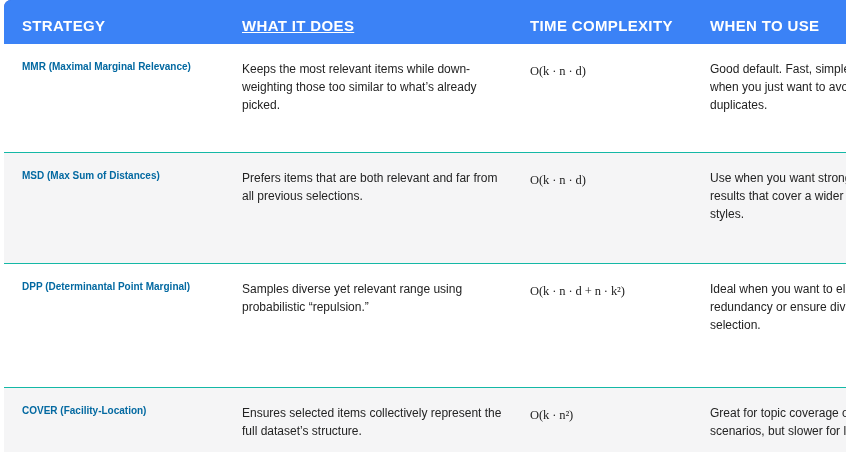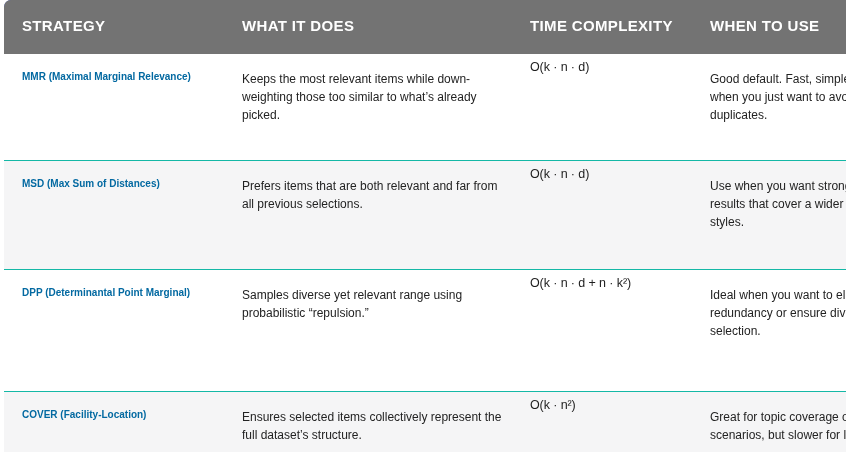--- a/index.html
+++ b/index.html
@@ -27,39 +27,39 @@
     width: 100%;
     border-collapse: collapse;
     table-layout: fixed;
   }
 
   
   thead tr.header-row {
     background: #4150b0;
   }
   thead th {
-    background: #737373;
+    background: #3b82f6;
     color: #ffffff;
     font-family: "Liberation Sans", sans-serif;
     font-size: 15px;
     font-weight: bold;
     letter-spacing: 0.35px;
     text-align: left;
     vertical-align: top;
-    padding: 16px 14px 18px 14px;
+    padding: 16px 14px 8px 14px;
     line-height: 1.32;
     text-transform: uppercase;
     border: none;
   }
   thead th.col-strategy  { border-top-left-radius: 7px; padding-left: 18px; }
   thead th.col-when      { border-top-right-radius: 7px; }
 
   
   .col-strategy   { width: 192px; }
-  .col-what       { width: 260px; }
+  .col-what       { width: 260px; text-decoration: underline; }
   .col-time       { width: 152px; margin-top: 26px; }
   .col-when       { width: 232px; }
 
   
   tbody tr.data-row {
     background: #ffffff;
   }
   tbody tr.data-row.striped {
     background: #f5f5f6;
   }
@@ -80,26 +80,26 @@
 
   td.cell-strategy {
     padding-left: 18px;
     color: #0369a1;
     font-weight: bold;
     font-size: 10px;
     line-height: 1.46;
   }
 
   td.cell-time {
-    font-family: Liberation Sans, sans-serif;
+    font-family: Liberation Serif, serif;
     font-size: 12.5px;
     line-height: 1.55;
     color: #1d1d1d;
     letter-spacing: -0.1px;
-    padding-top: 4px;
+    padding-top: 18px;
   }
 
   td.cell-what, td.cell-when {
     color: #232323;
   }
 
   
   tr.row-mmr   td { height: 72px; }
   tr.row-msd   td { height: 74px; }
   tr.row-dpp   td { height: 87px; }

